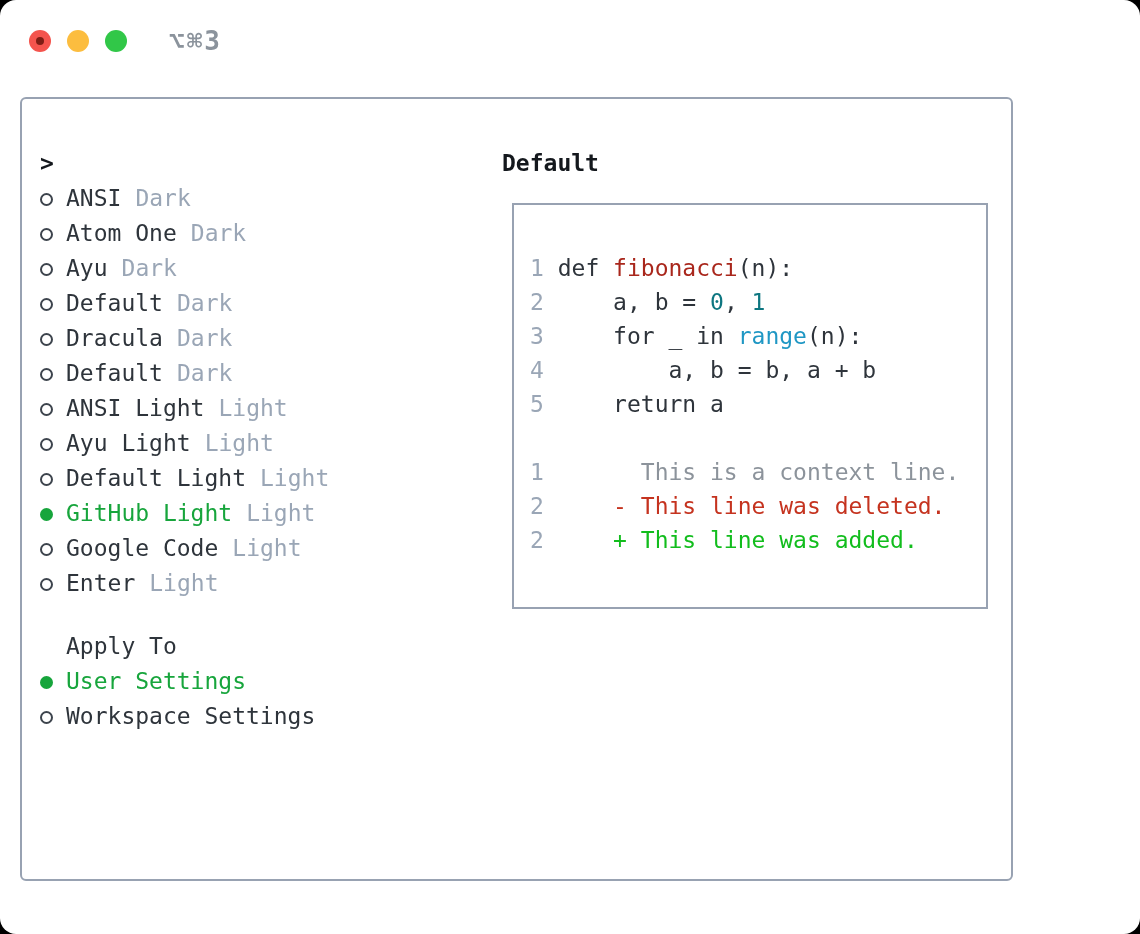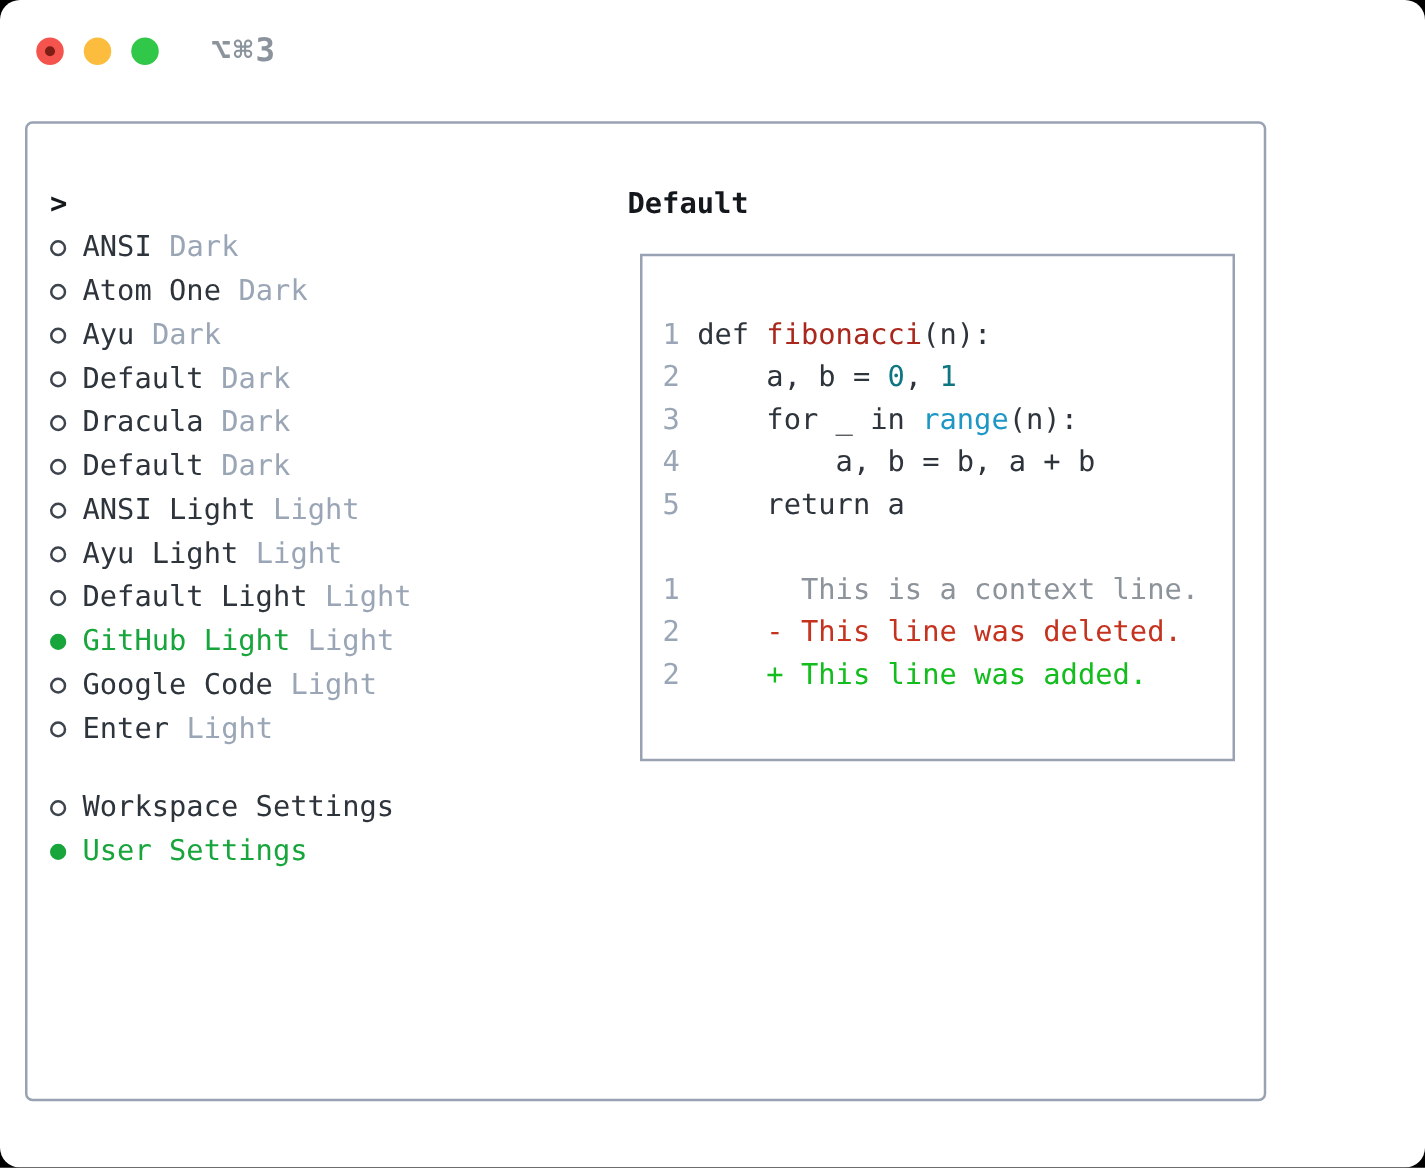--- a/index.html
+++ b/index.html
@@ -84,23 +84,27 @@
           <div class="row"><span class="marker"><span class="circle"></span></span><span class="name">ANSI Light</span><span class="variant">Light</span></div>
           <div class="row"><span class="marker"><span class="circle"></span></span><span class="name">Ayu Light</span><span class="variant">Light</span></div>
           <div class="row"><span class="marker"><span class="circle"></span></span><span class="name">Default Light</span><span class="variant">Light</span></div>
           <div class="row"><span class="marker"><span class="circle on"></span></span><span class="name sel">GitHub Light</span><span class="variant">Light</span></div>
           <div class="row"><span class="marker"><span class="circle"></span></span><span class="name">Google Code</span><span class="variant">Light</span></div>
           <div class="row"><span class="marker"><span class="circle"></span></span><span class="name">Enter</span><span class="variant">Light</span></div>
         </div>
     </div>
 
     <div class="apply-panel">
+      <div class="row">
+        <span class="marker"></span>
+        <span class="panel-title" style="font-weight:normal;color:var(--text-dark);">Apply To</span>
+      </div>
       <div id="apply-list">
+          <div class="row"><span class="marker"><span class="circle on"></span></span><span class="name sel">User Settings</span></div>
           <div class="row"><span class="marker"><span class="circle"></span></span><span class="name">Workspace Settings</span></div>
-          <div class="row"><span class="marker"><span class="circle on"></span></span><span class="name sel">User Settings</span></div>
         </div>
     </div>
 
 
     <div class="preview-title">Default</div>
     <div class="preview-box">
       <pre id="code"><div class="code-line"><span class="ln">1 </span><span class="tok-plain">def </span><span class="tok-func">fibonacci</span><span class="tok-plain">(n):</span></div><div class="code-line"><span class="ln">2 </span><span class="tok-plain">    a, b = </span><span class="tok-numlit">0</span><span class="tok-plain">, </span><span class="tok-numlit">1</span></div><div class="code-line"><span class="ln">3 </span><span class="tok-plain">    for _ in </span><span class="tok-builtin">range</span><span class="tok-plain">(n):</span></div><div class="code-line"><span class="ln">4 </span><span class="tok-plain">        a, b = b, a + b</span></div><div class="code-line"><span class="ln">5 </span><span class="tok-plain">    return a</span></div><div class="code-line"></div><div class="code-line"><span class="ln">1 </span><span class="tok-ctx">      This is a context line.</span></div><div class="code-line"><span class="ln">2 </span><span class="tok-plain">    </span><span class="tok-del">- This line was deleted.</span></div><div class="code-line"><span class="ln">2 </span><span class="tok-plain">    </span><span class="tok-add">+ This line was added.</span></div></pre>
     </div>
 
   </div>

